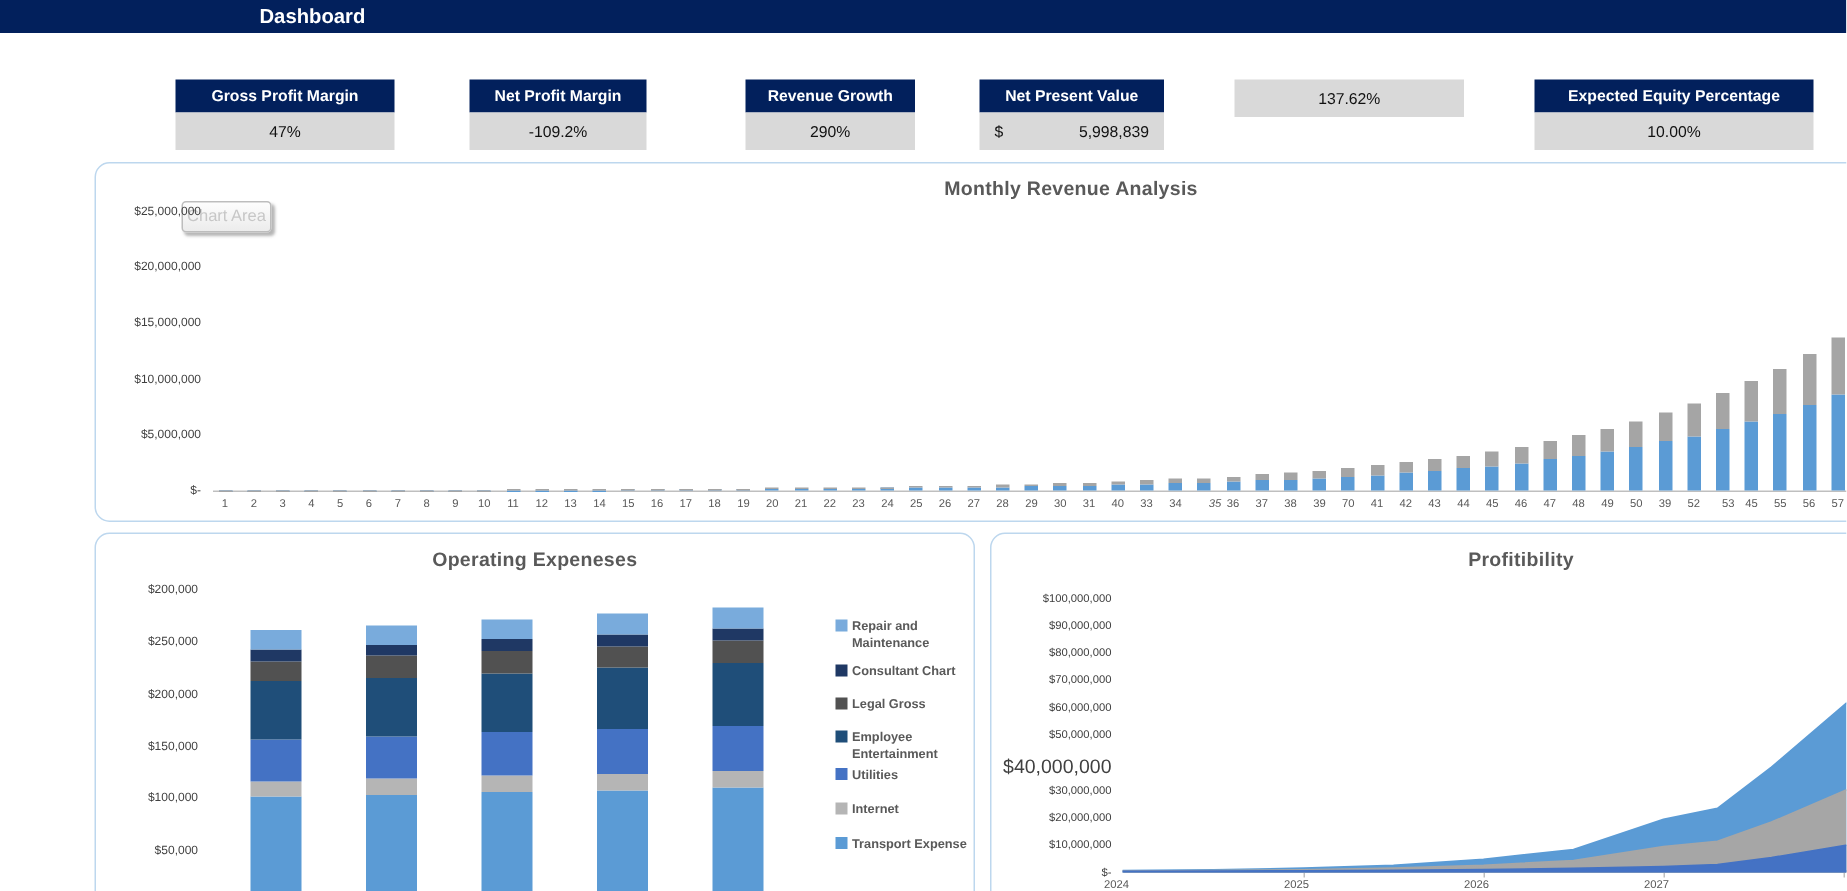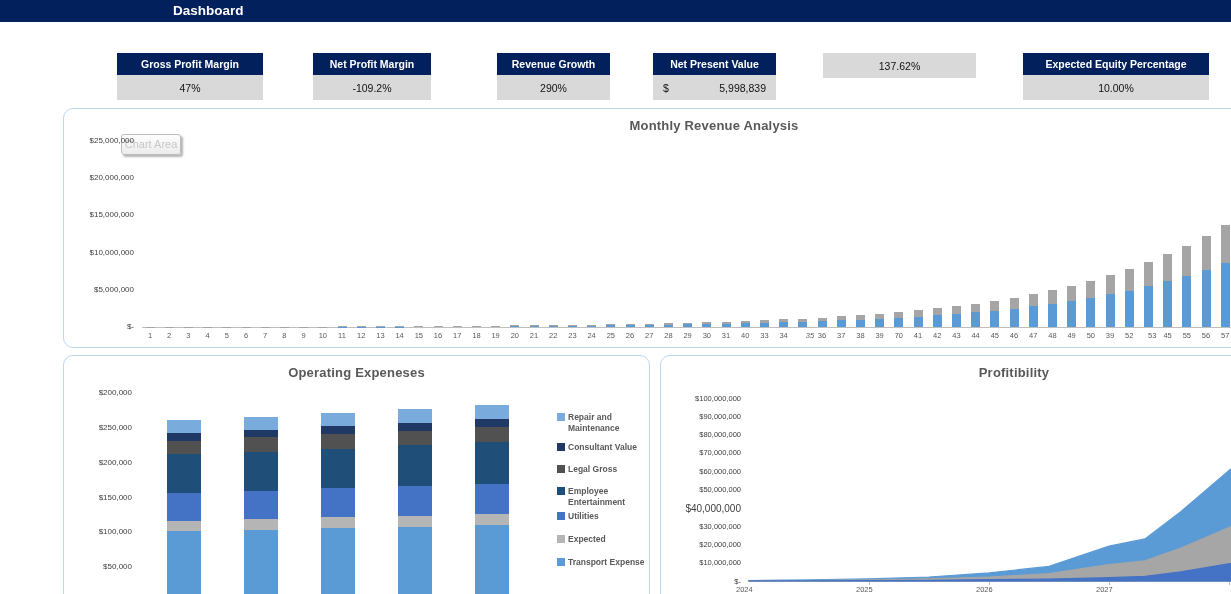--- a/index.html
+++ b/index.html
@@ -294,51 +294,51 @@
       <div class="seg" style="left: 411px; top: 86.3376px; width: 34px; height: 41.412px; background: rgb(31, 78, 121);"></div>
       <div class="seg" style="left: 411px; top: 71.304px; width: 34px; height: 15.0336px; background: rgb(81, 81, 81);"></div>
       <div class="seg" style="left: 411px; top: 63.0216px; width: 34px; height: 8.2824px; background: rgb(31, 56, 100);"></div>
       <div class="seg" style="left: 411px; top: 49.4496px; width: 34px; height: 13.572px; background: rgb(121, 171, 220);"></div>
       <div class="lg-item" style="top: 56px;">
         <span class="lg-sw" style="background: rgb(121, 171, 220);"></span>
         <span class="lg-tx">Repair and Maintenance</span>
       </div>
       <div class="lg-item" style="top: 86px;">
         <span class="lg-sw" style="background: rgb(31, 56, 100);"></span>
-        <span class="lg-tx">Consultant Value</span>
+        <span class="lg-tx">Consultant Chart</span>
       </div>
       <div class="lg-item" style="top: 108px;">
         <span class="lg-sw" style="background: rgb(81, 81, 81);"></span>
         <span class="lg-tx">Legal Gross</span>
       </div>
       <div class="lg-item" style="top: 130px;">
         <span class="lg-sw" style="background: rgb(31, 78, 121);"></span>
         <span class="lg-tx">Employee Entertainment</span>
       </div>
       <div class="lg-item" style="top: 155px;">
         <span class="lg-sw" style="background: rgb(68, 114, 196);"></span>
         <span class="lg-tx">Utilities</span>
       </div>
       <div class="lg-item" style="top: 178px;">
         <span class="lg-sw" style="background: rgb(181, 181, 181);"></span>
-        <span class="lg-tx">Expected</span>
+        <span class="lg-tx">Internet</span>
       </div>
       <div class="lg-item" style="top: 201px;">
         <span class="lg-sw" style="background: rgb(91, 155, 213);"></span>
         <span class="lg-tx">Transport Expense</span>
       </div>
     </div>
 
   <div class="panel" id="panel-profit" style="left:660px;top:355px;width:706px;height:300px">
     <div class="chart-title">Profitibility</div>
   <div class="ylab" style="top: 220.5px; left: 0px; width: 80px; font-size: 7.5px;">$-</div>
       <div class="ylab" style="top: 202.2px; left: 0px; width: 80px; font-size: 7.5px;">$10,000,000</div>
       <div class="ylab" style="top: 183.9px; left: 0px; width: 80px; font-size: 7.5px;">$20,000,000</div>
       <div class="ylab" style="top: 165.6px; left: 0px; width: 80px; font-size: 7.5px;">$30,000,000</div>
-      <div class="ylab" style="top: 147.3px; left: 0px; width: 80px; font-size: 10px;">$40,000,000</div>
+      <div class="ylab" style="top: 147.3px; left: 0px; width: 80px; font-size: 13px;">$40,000,000</div>
       <div class="ylab" style="top: 129px; left: 0px; width: 80px; font-size: 7.5px;">$50,000,000</div>
       <div class="ylab" style="top: 110.7px; left: 0px; width: 80px; font-size: 7.5px;">$60,000,000</div>
       <div class="ylab" style="top: 92.4px; left: 0px; width: 80px; font-size: 7.5px;">$70,000,000</div>
       <div class="ylab" style="top: 74.1px; left: 0px; width: 80px; font-size: 7.5px;">$80,000,000</div>
       <div class="ylab" style="top: 55.8px; left: 0px; width: 80px; font-size: 7.5px;">$90,000,000</div>
       <div class="ylab" style="top: 37.5px; left: 0px; width: 80px; font-size: 7.5px;">$100,000,000</div>
       <div class="axis" style="left: 88px; top: 225px; right: 0px;"></div>
       <div class="tick" style="left: 208px; top: 226px;"></div>
       <div class="tick" style="left: 328px; top: 226px;"></div>
       <div class="tick" style="left: 448px; top: 226px;"></div>

